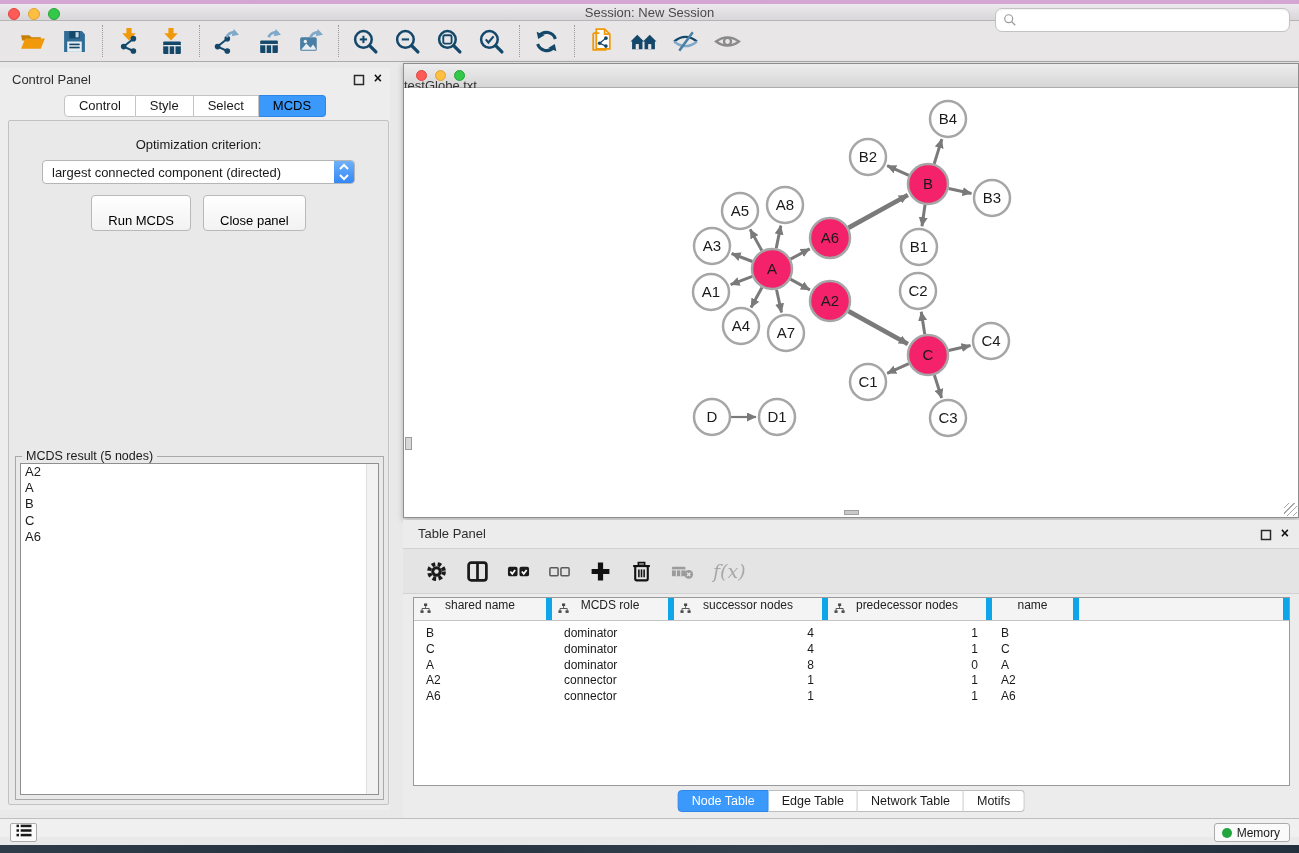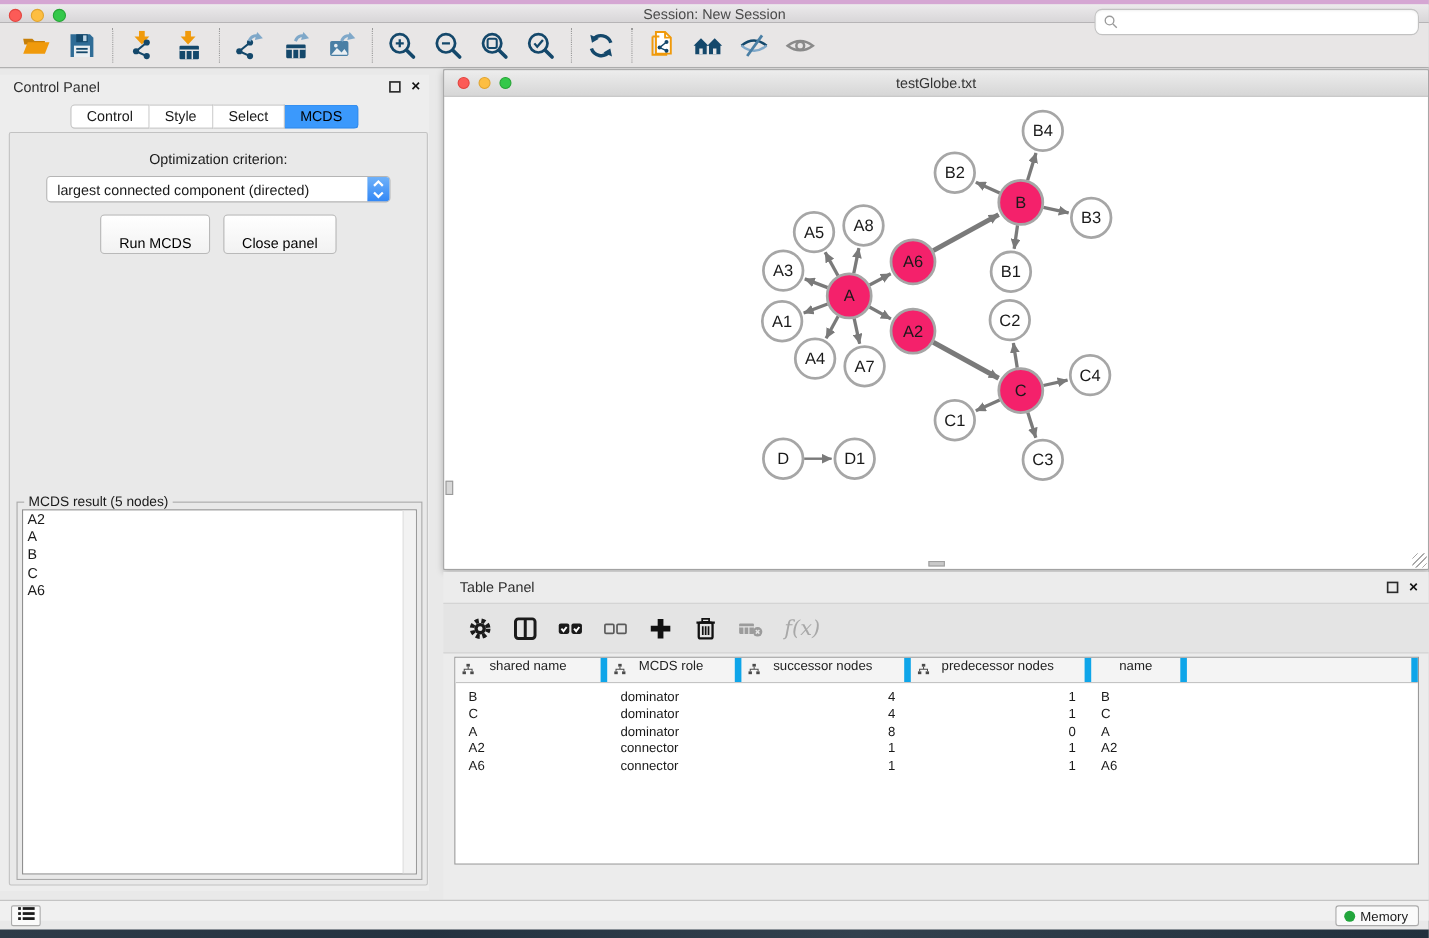--- a/index.html
+++ b/index.html
@@ -58,21 +58,21 @@
   .result-title { position:absolute; left:6px; top:-8px; background:#E9E9E9; padding:0 4px; font-size:12.5px; }
   .result-list { position:absolute; left:4px; top:6px; right:4px; bottom:4px; background:#FFF;
     border:1px solid #8F8F8F; overflow:hidden; }
   .result-scroll { position:absolute; right:0; top:0; width:12px; height:100%; background:#F2F2F2; border-left:1px solid #E0E0E0; }
   .result-item { font-size:13px; line-height:16.2px; padding-left:4px; }
 
   
   .network-window { position:absolute; left:403px; top:63px; width:896px; height:455px;
     background:#FFF; border:1px solid #8E8E8E; box-shadow:0 2px 6px rgba(0,0,0,.25); }
   .nw-titlebar { position:relative; height:24px; background:linear-gradient(#EDEDED,#D6D6D6); border-bottom:1px solid #ACACAC; }
-  .nw-titlebar .title { position:absolute; left:0; right:0; top:4px; text-align:center; font-size:13px; color:#333; }
+  .nw-titlebar .title { position:absolute; left:0; right:0; top:14px; text-align:left; font-size:13px; color:#333; }
   .nw-titlebar .lights { left:12px; top:6px; }
   .nw-titlebar .light { width:11px; height:11px; }
   .nw-canvas { position:absolute; left:0; top:24px; right:0; bottom:0; background:#FFF; overflow:hidden; }
   .nw-thumb-left { position:absolute; left:1px; top:373px; width:7px; height:13px; background:#D8D8D8; border:1px solid #9A9A9A; }
   .nw-thumb-bottom { position:absolute; left:440px; bottom:2px; width:15px; height:5px; background:#C9C9C9; border:1px solid #A0A0A0; }
   .nw-grip { position:absolute; right:1px; bottom:1px; width:13px; height:13px;
     background:repeating-linear-gradient(135deg, transparent 0 3px, #A8A8A8 3px 4px); }
 
   
   .table-panel { position:absolute; left:403px; top:520px; width:896px; height:298px; background:#ECECEC; }
@@ -642,20 +642,26 @@
           </div>
           <div class="tbl-row">
             <div class="td left" style="width: 138px;">A6</div>
             <div class="td left" style="width: 122px;">connector</div>
             <div class="td right" style="width: 154px;">1</div>
             <div class="td right" style="width: 164px;">1</div>
             <div class="td name-col" style="width: 87px;">A6</div>
           </div>
         </div>
     </div>
+    <div class="tp-tabs" id="tp-tabs">
+        <div class="tab selected">Node Table</div>
+        <div class="tab">Edge Table</div>
+        <div class="tab">Network Table</div>
+        <div class="tab">Motifs</div>
+      </div>
   </div>
 
   <div class="status-bar">
     <span class="list-btn">
       <span id="list-ic"><svg viewBox="0 0 22 18" width="20" height="15">
             <g fill="#1A1A1A">
               <rect x="2" y="2" width="3" height="3"></rect>
               <rect x="7" y="2" width="13" height="3"></rect>
               <rect x="2" y="7.5" width="3" height="3"></rect>
               <rect x="7" y="7.5" width="13" height="3"></rect>

